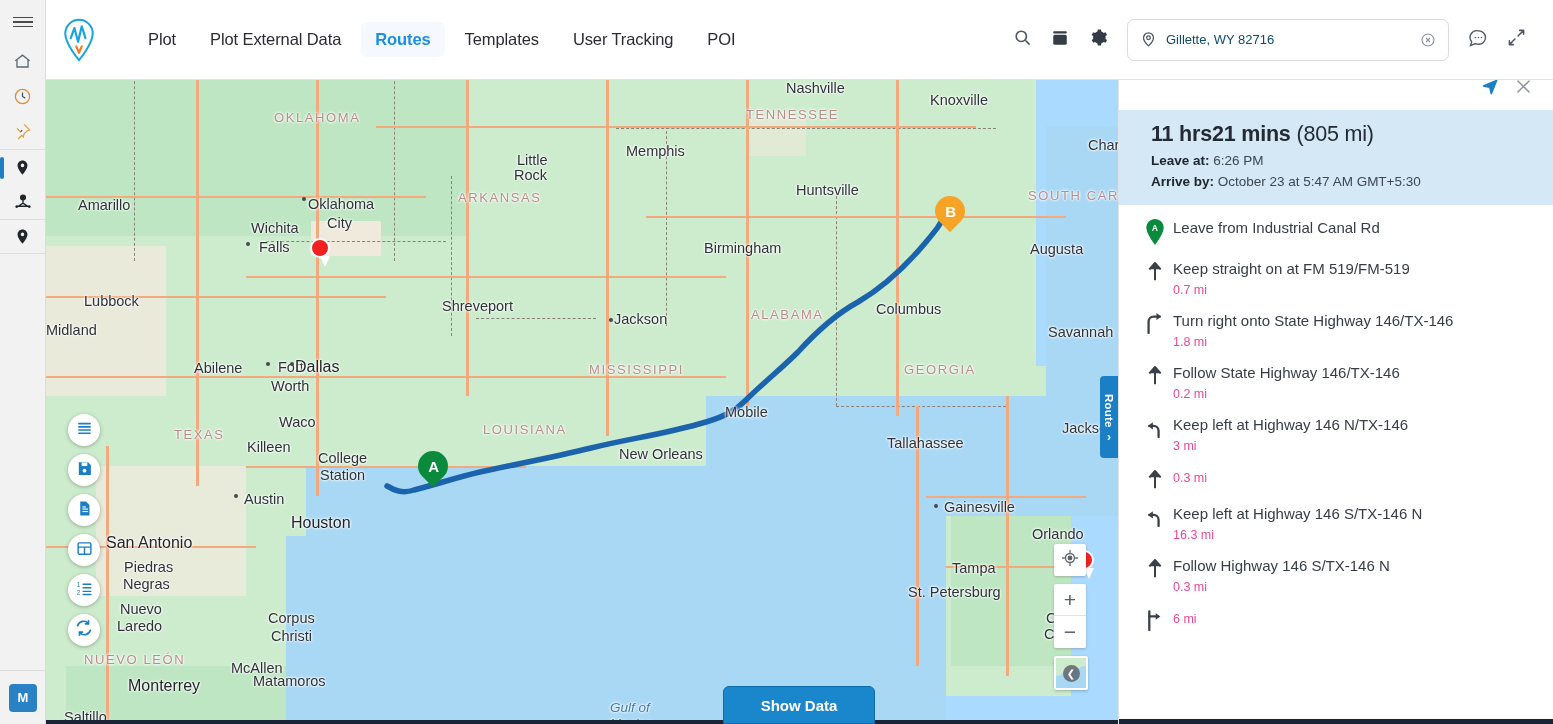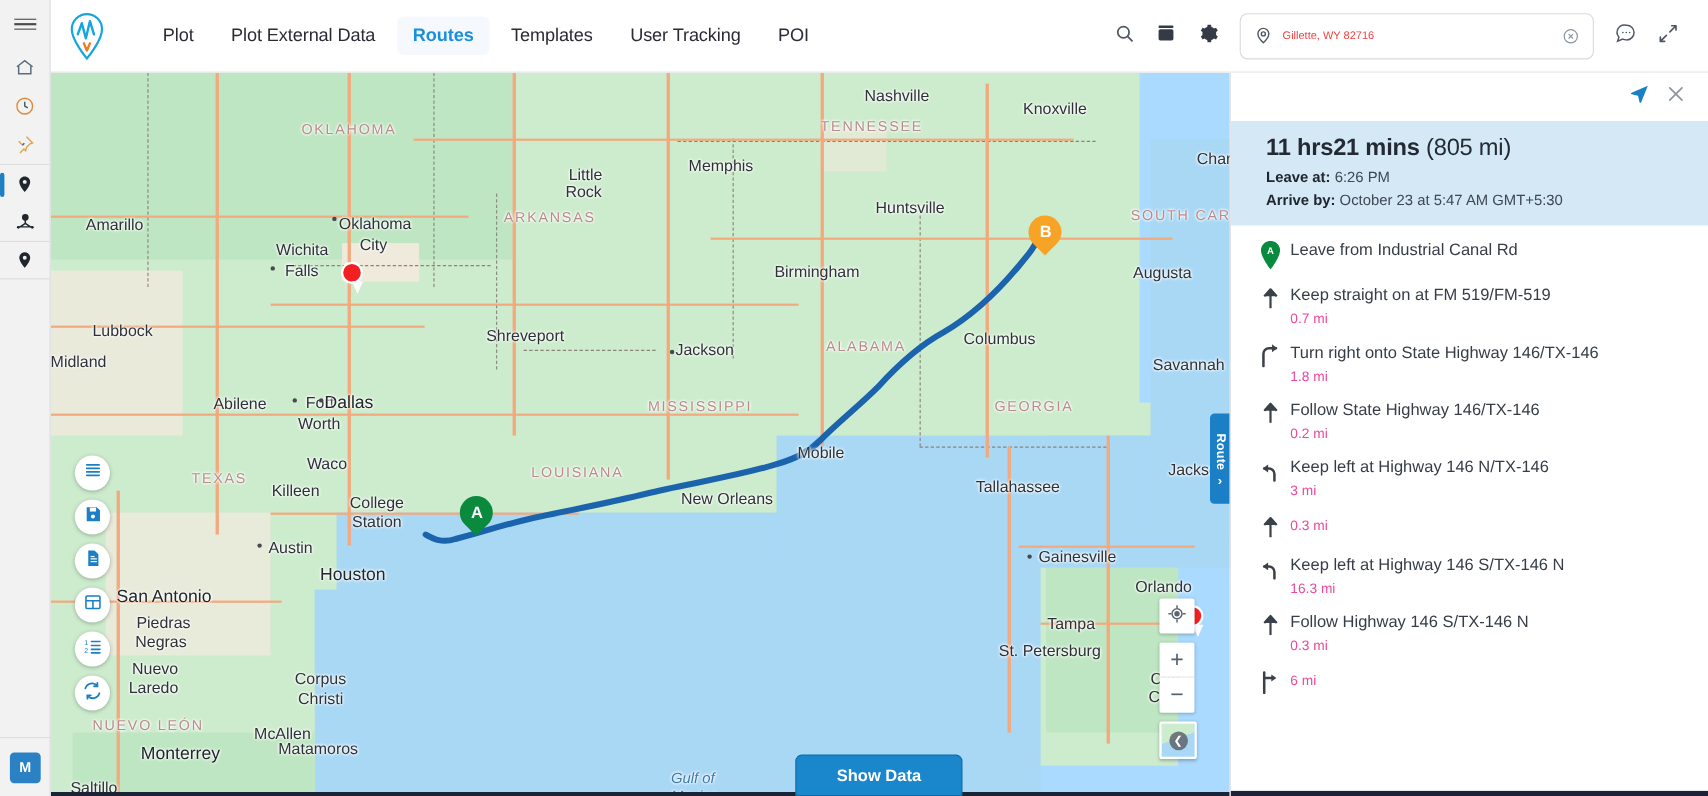--- a/index.html
+++ b/index.html
@@ -37,21 +37,21 @@
     border-top: 1px solid #dcdcdc; display: flex; align-items: center; justify-content: center;
   }
   #m-badge {
     width: 28px; height: 28px; border-radius: 4px; background: #2a82c4;
     color: #fff; font-size: 13px; font-weight: bold;
     display: flex; align-items: center; justify-content: center;
   }
 
   
   #header {
-    position: absolute; left: 46px; top: 0; width: 1507px; height: 66px;
+    position: absolute; left: 46px; top: 0; width: 1507px; height: 80px;
     background: #ffffff; border-bottom: 1px solid #e3e3e6;
     display: flex; align-items: center; z-index: 30;
   }
   #logo { width: 66px; display: flex; align-items: center; justify-content: center; }
   #nav-tabs { display: flex; align-items: center; gap: 6px; margin-left: 22px; }
   .nav-tab {
     font-size: 16.5px; color: #2b2b35; padding: 8px 14px; border-radius: 6px;
     cursor: pointer; white-space: nowrap; letter-spacing: -0.1px;
   }
   .nav-tab.active { color: #1a8fe0; background: #f5f9fd; font-weight: bold; }
@@ -62,21 +62,21 @@
   .hdr-icon {
     width: 38px; height: 38px; display: flex; align-items: center; justify-content: center;
     cursor: pointer; color: #5b6270;
   }
   #search-box {
     width: 322px; height: 42px; border: 1px solid #d7dae0; border-radius: 7px;
     display: flex; align-items: center; padding: 0 12px; margin: 0 10px;
     background: #fff;
   }
   #search-box .pin { margin-right: 9px; color: #4e5664; display: flex; }
-  #search-value { flex: 1; font-size: 10px; color: #ef4444; border: none; outline: none; background: transparent;
+  #search-value { flex: 1; font-size: 13px; color: #0c4a6e; border: none; outline: none; background: transparent;
     font-family: "Liberation Sans", sans-serif; }
   #search-clear { color: #8b93a1; cursor: pointer; display: flex; }
 
   
   #map {
     position: absolute; left: 46px; top: 66px; width: 1072px; height: 658px;
     overflow: hidden; background: #aadaff;
   }
   .land { position: absolute; background: #cdeccd; }
   .land2 { position: absolute; background: #bfe6c2; }

